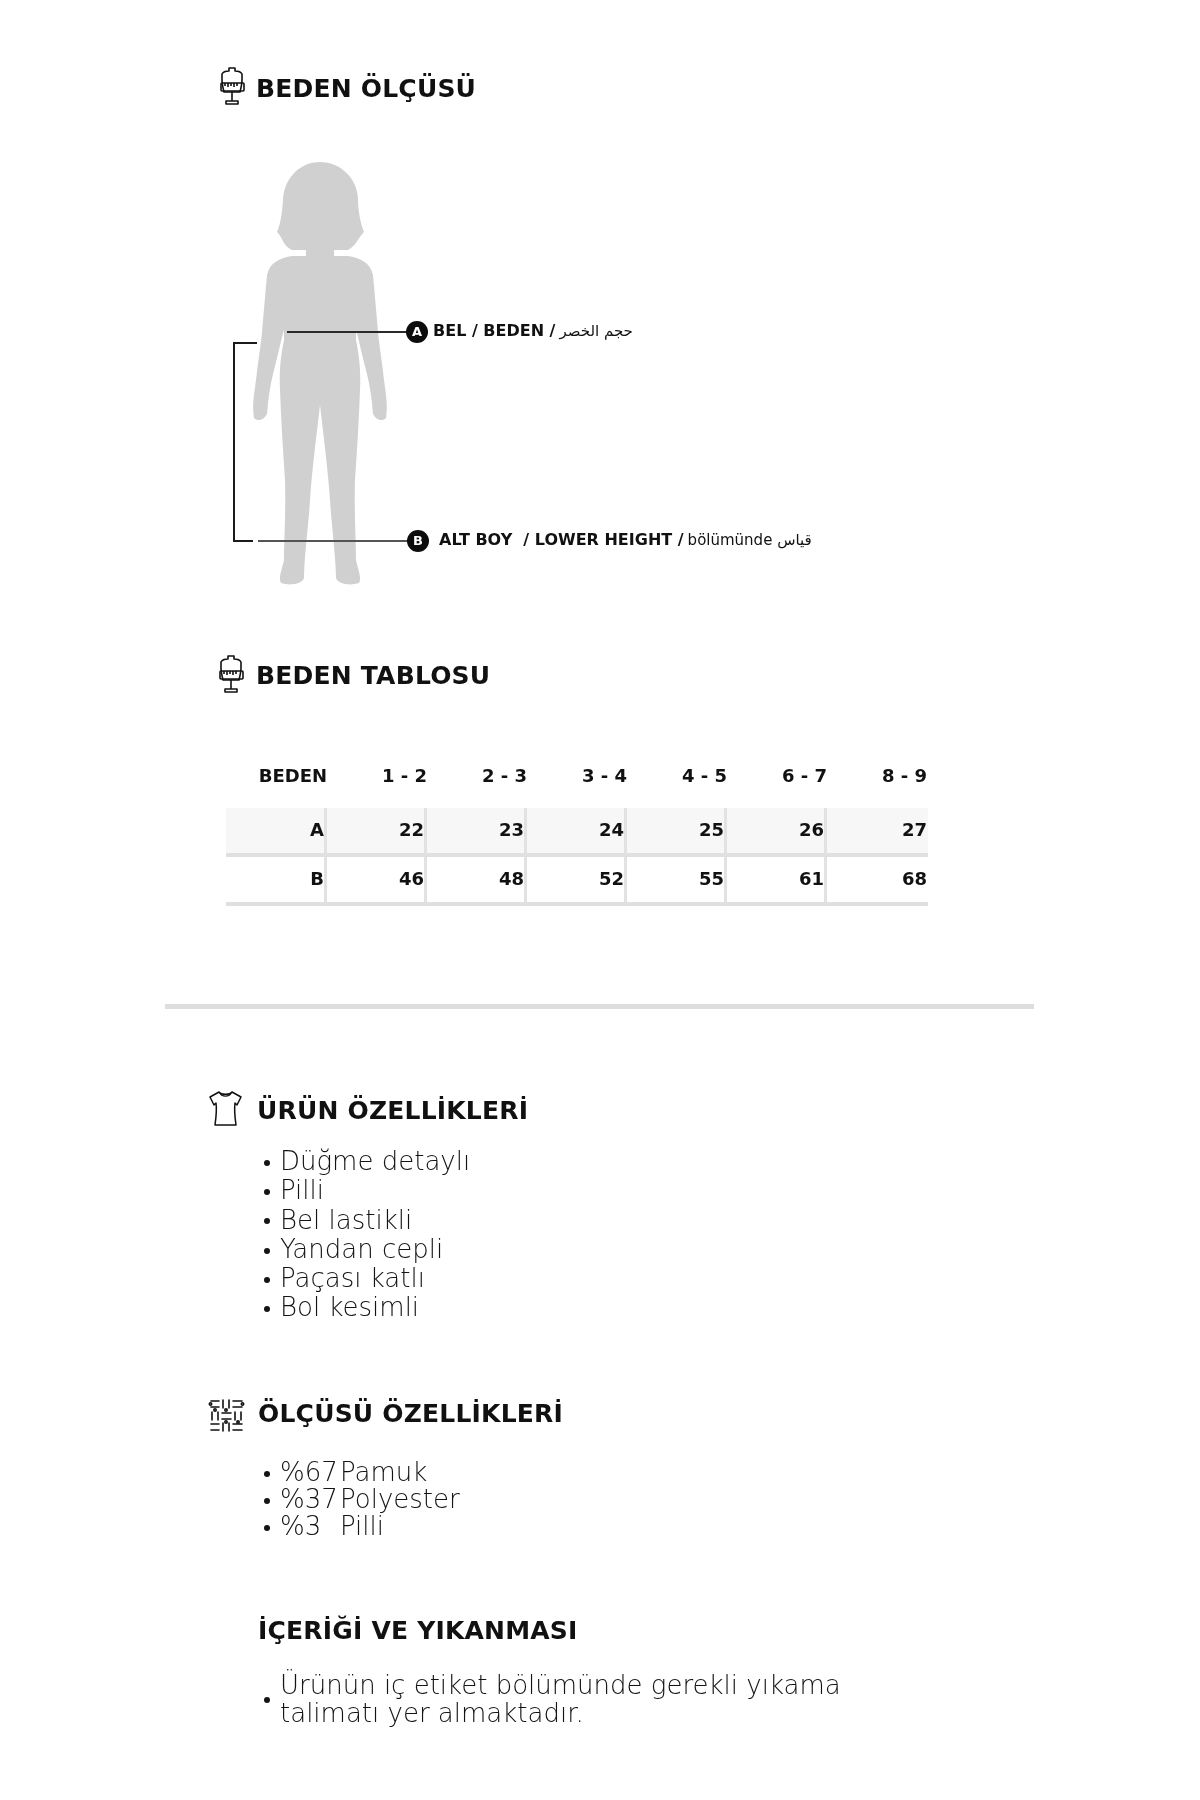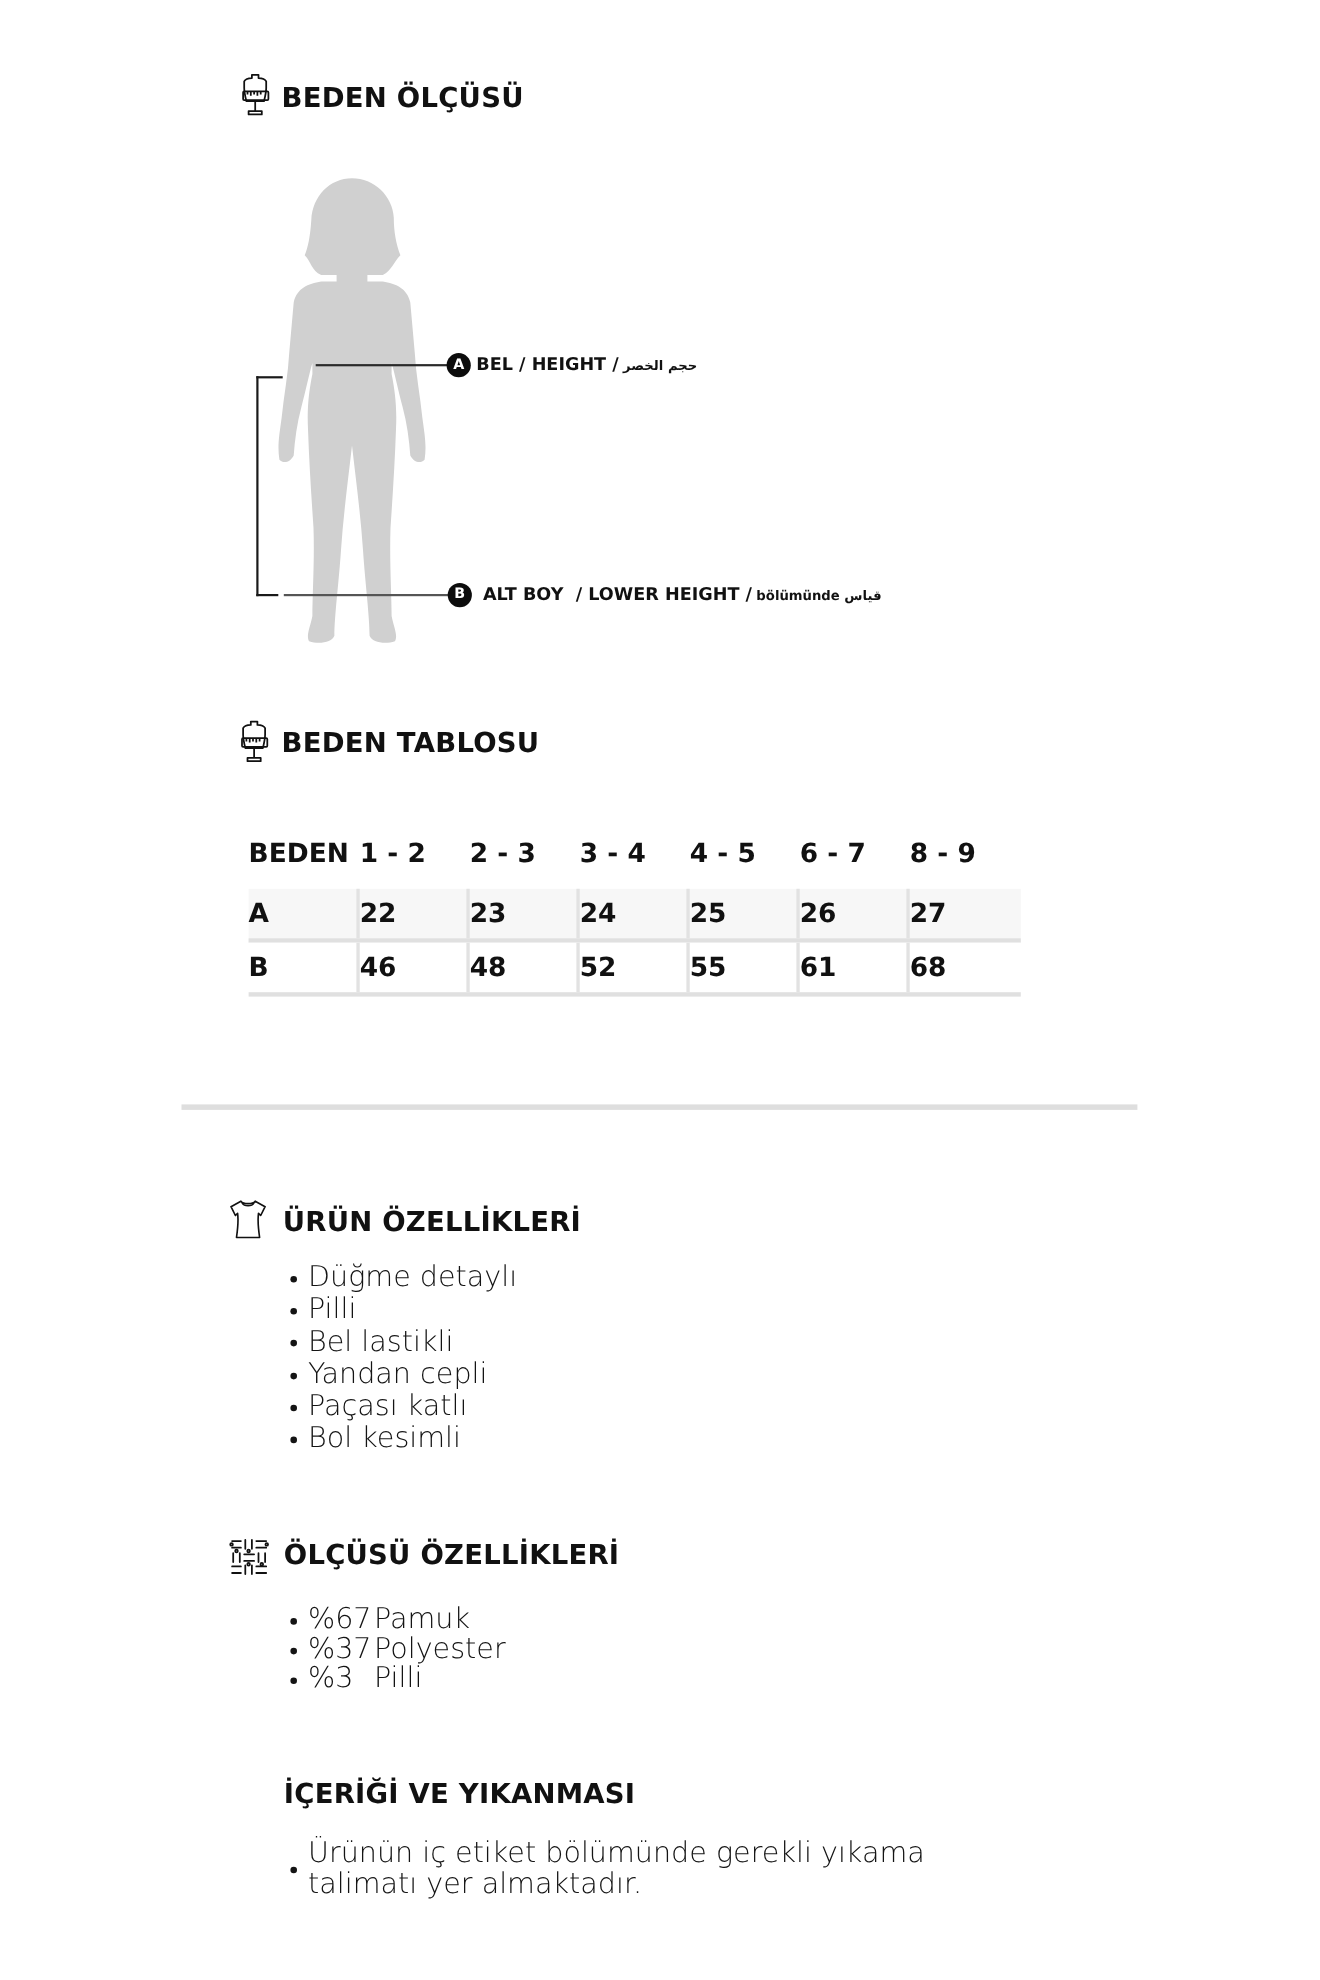--- a/index.html
+++ b/index.html
@@ -20,28 +20,28 @@
   .bracket-h { position: absolute; height: 2px; background: #1a1a1a; }
   .badge {
     position: absolute; width: 22px; height: 22px; border-radius: 50%;
     background: #0c0c0c; color: #fff; font-family: "DejaVu Sans", sans-serif;
     font-weight: 700; font-size: 13px; line-height: 22px; text-align: center;
   }
   .callout-text {
     position: absolute; font-family: "DejaVu Sans", sans-serif; font-weight: 600;
     font-size: 16px; line-height: 22px; white-space: nowrap; color: #111;
   }
-  .callout-text .ar { font-weight: 700; font-size: 12px; margin-left: 4px; }
+  .callout-text .ar { font-weight: 400; font-size: 15px; margin-left: 4px; }
   
   .size-table { position: absolute; left: 226px; top: 756px; width: 702px; }
   .t-row { display: flex; }
   .t-head .t-cell { height: 40px; line-height: 40px; background: #fff; border: none; }
   .t-cell {
-    width: 100px; text-align: left; font-family: "DejaVu Sans", sans-serif;
-    font-weight: 600; font-size: 24px; color: #111; box-sizing: border-box;
+    width: 100px; text-align: right; font-family: "DejaVu Sans", sans-serif;
+    font-weight: 600; font-size: 18px; color: #111; box-sizing: border-box;
   }
   .t-cell.first { width: 101px; }
   .t-body .t-cell { height: 45px; line-height: 44px; border-right: 3px solid #e2e2e2; }
   .t-body .t-cell:last-child { border-right: none; }
   .t-row.row-a { background: #f7f7f7; margin-top: 12px; border-bottom: 4px solid #e0e0e0; }
   .t-row.row-b { background: #ffffff; border-bottom: 4px solid #e0e0e0; }
   .divider { position: absolute; left: 165px; top: 1004px; width: 869px; height: 5px; background: #dedede; }
   .bullets { position: absolute; margin: 0; padding: 0; list-style: none; }
   .bullets li {
     position: relative; padding-left: 16px; font-family: "DejaVu Sans", sans-serif;
@@ -84,21 +84,21 @@
     </g>
   </svg>
 
   <div class="bracket-v" style="left:233px;top:342px;height:200px"></div>
   <div class="bracket-h" style="left:233px;top:342px;width:24px"></div>
   <div class="bracket-h" style="left:233px;top:540px;width:20px"></div>
 
   <div class="callout-line" style="left:287px;top:331px;width:122px"></div>
   <div class="badge" style="left:406px;top:321px">A</div>
   <div class="callout-text" style="left:433px;top:320px">
-    <span>BEL / HEIGHT /</span><span class="ar" dir="rtl">حجم الخصر</span>
+    <span>BEL / BEDEN /</span><span class="ar" dir="rtl">حجم الخصر</span>
   </div>
 
   <div class="callout-line" style="left:258px;top:540px;width:150px;background:#555"></div>
   <div class="badge" style="left:407px;top:530px">B</div>
   <div class="callout-text" style="left:439px;top:529px">
     <span style="white-space:pre">ALT BOY  / LOWER HEIGHT /</span><span class="ar" dir="rtl">قياس bölümünde</span>
   </div>
 </div>
 
 <div>

